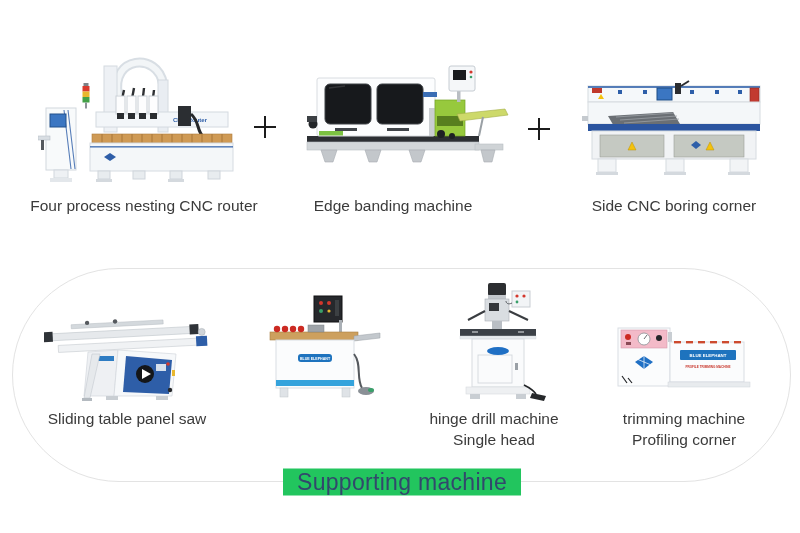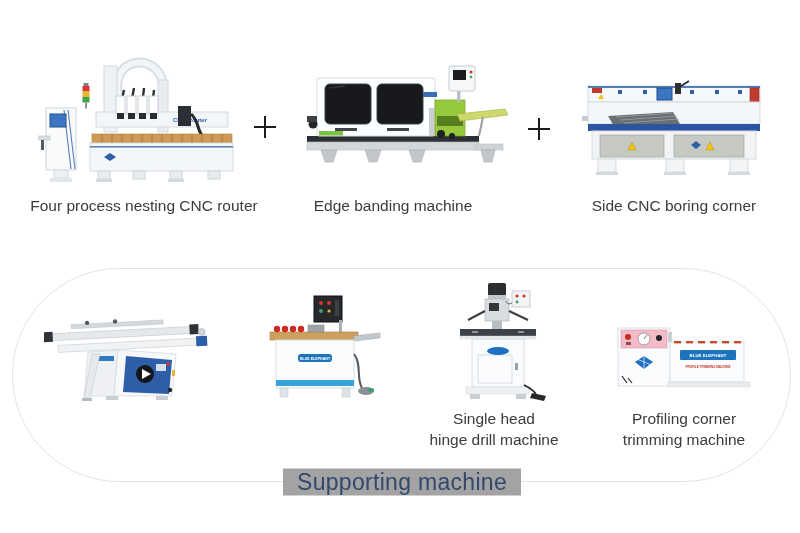--- a/index.html
+++ b/index.html
@@ -17,21 +17,21 @@
   .m-label span { display:block; }
   .plus {
     position:absolute; width:26px; height:26px;
   }
   .pill {
     position:absolute; left:12px; top:268px; width:779px; height:214px;
     border:1px solid #e3e3e3; border-radius:110px; background:#ffffff;
   }
   .section-title {
     position:absolute; left:402px; top:482px; transform:translate(-50%,-50%);
-    background:#a3a3a3; padding:0 14px; font-size:23px; color:#32486c;
+    background:#22c55e; padding:0 14px; font-size:23px; color:#32486c;
     white-space:nowrap; letter-spacing:0.3px;
   }
 </style>
 </head>
 <body>
 
 <div class="canvas">
 
   <div class="figure" style="left:38px; top:50px; width:200px; height:138px;">
     <svg viewBox="0 0 200 138">
@@ -367,24 +367,28 @@
         <rect x="108" y="25" width="7" height="2.4" fill="#cc4a2e"></rect>
         <rect x="120" y="25" width="7" height="2.4" fill="#cc4a2e"></rect>
         <rect x="66" y="34" width="56" height="10" rx="1" fill="#1e73be"></rect>
         <text x="94" y="41.3" font-size="4.4" fill="#ffffff" text-anchor="middle" font-weight="bold">BLUE ELEPHANT</text>
         <text x="94" y="52" font-size="3.1" fill="#c8372d" text-anchor="middle" font-weight="bold">PROFILE TRIMMING MACHINE</text>
         <rect x="54" y="66" width="82" height="5" fill="#e8ebee" stroke="#cfd4d9" stroke-width="0.5"></rect>
       </g>
     </svg>
   </div>
 
+  <div class="m-label" style="left:27px; top:408px; width:200px;">
+    <span>Sliding table panel saw</span>
+    <span></span>
+  </div>
   <div class="m-label" style="left:394px; top:408px; width:200px;">
+    <span>hinge drill machine</span>
     <span>Single head</span>
-    <span>hinge drill machine</span>
   </div>
   <div class="m-label" style="left:584px; top:408px; width:200px;">
+    <span>trimming machine</span>
     <span>Profiling corner</span>
-    <span>trimming machine</span>
   </div>
 
   <div class="section-title">Supporting machine</div>
 
 </div>
 
 </body></html>

